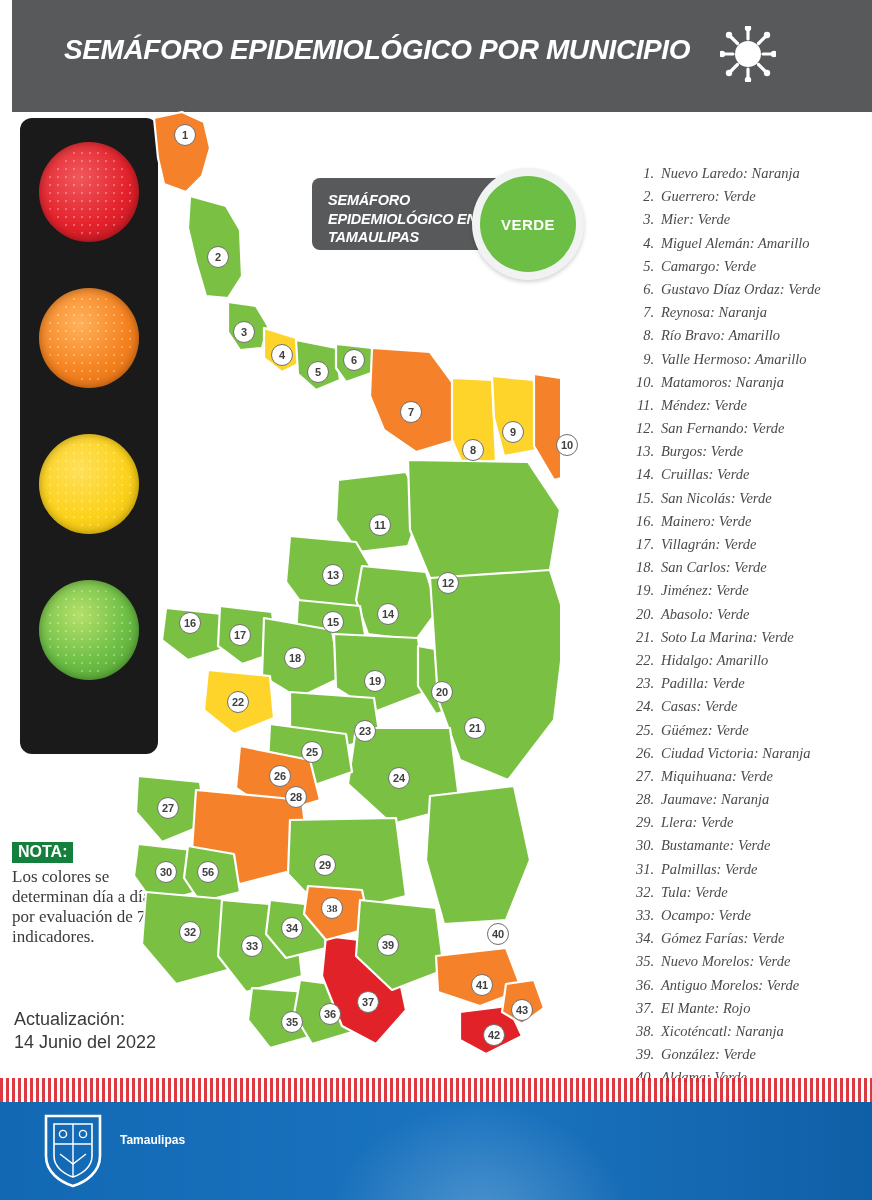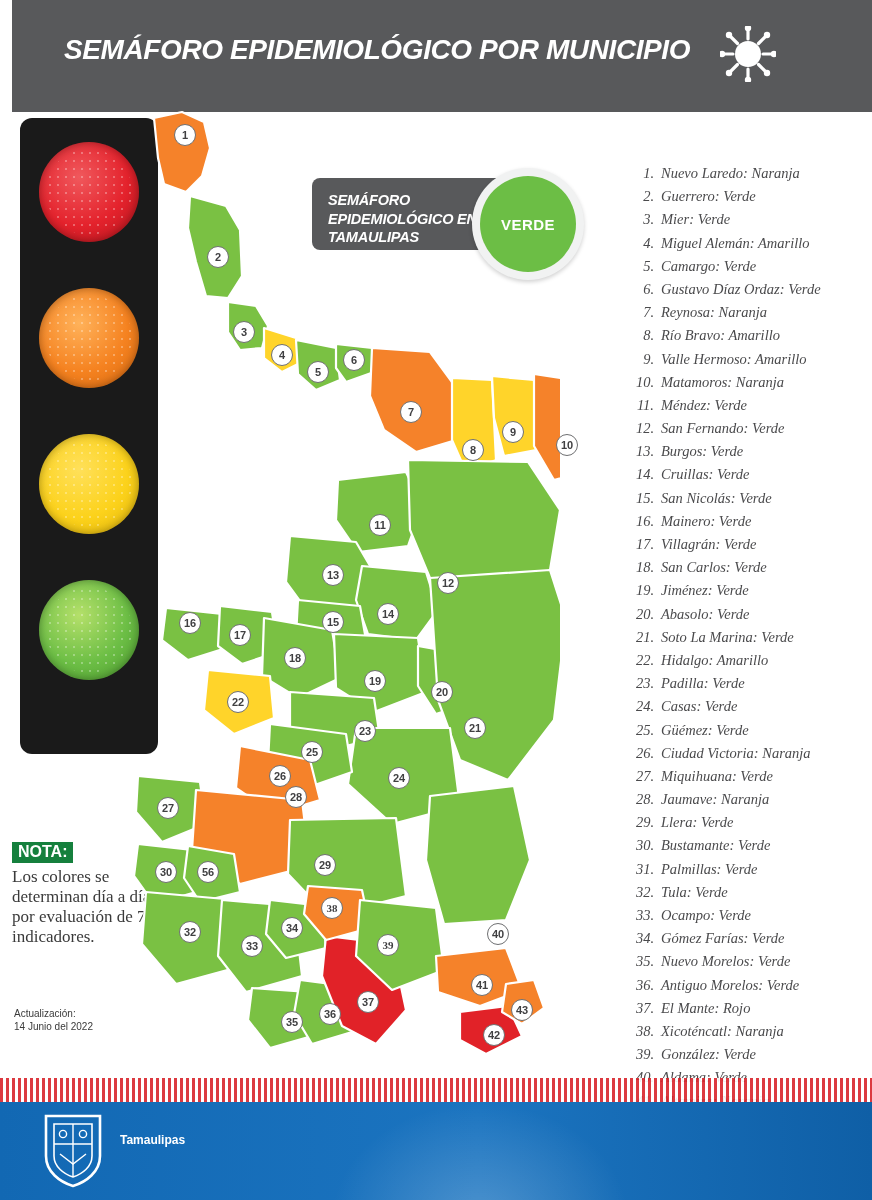--- a/index.html
+++ b/index.html
@@ -51,21 +51,21 @@
   .note-title{
     display:inline-block;background:#15803d;color:#fff;
     font-size:16px;font-weight:bold;padding:1px 6px 2px 6px;
   }
   .note-text{
     margin-top:4px;color:#3a3a3a;font-size:17px;line-height:1.18;
     font-family:"Liberation Serif", serif;
   }
   .note-update{
     position:absolute;left:14px;top:1008px;width:150px;
-    color:#3a3a3a;font-size:10px;line-height:1.25;
+    color:#3a3a3a;font-size:18px;line-height:1.25;
   }
 
   
   .legend{
     position:absolute;left:312px;top:178px;width:214px;height:72px;
     background:#58595b;border-radius:8px;
   }
   .legend-text{
     position:absolute;left:16px;top:13px;width:180px;
     color:#fff;font-size:14.5px;font-weight:bold;line-height:1.28;
@@ -300,21 +300,21 @@
   <div class="mk" style="left:184px; top:754px;">29</div>
   <div class="mk" style="left:25px;  top:761px;">30</div>
   <div class="mk" style="left:67px;  top:761px;">56</div>
   <div class="mk" style="left:49px;  top:821px;">32</div>
   <div class="mk" style="left:111px; top:835px;">33</div>
   <div class="mk" style="left:151px; top:817px;">34</div>
   <div class="mk" style="left:151px; top:911px;">35</div>
   <div class="mk" style="left:189px; top:903px;">36</div>
   <div class="mk" style="left:227px; top:891px;">37</div>
   <div class="mk" style="left:191px; top:797px;font-family:Liberation Serif, serif;">38</div>
-  <div class="mk" style="left:247px; top:834px;font-family:Liberation Serif, serif;">39</div>
+  <div class="mk" style="left:247px; top:834px;">39</div>
   <div class="mk" style="left:337px; top:823px;margin-left:20px;">40</div>
   <div class="mk" style="left:341px; top:874px;">41</div>
   <div class="mk" style="left:353px; top:924px;">42</div>
   <div class="mk" style="left:381px; top:899px;">43</div>
 </div>
 
 <div class="list" id="municipality-list">
     <div class="list-row">
       <span class="list-num">1.</span>
       <span class="list-name">Nuevo Laredo: Naranja</span>

